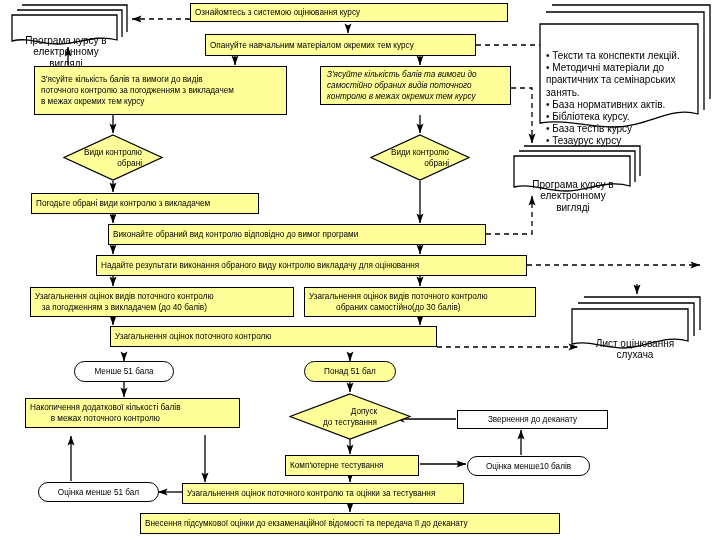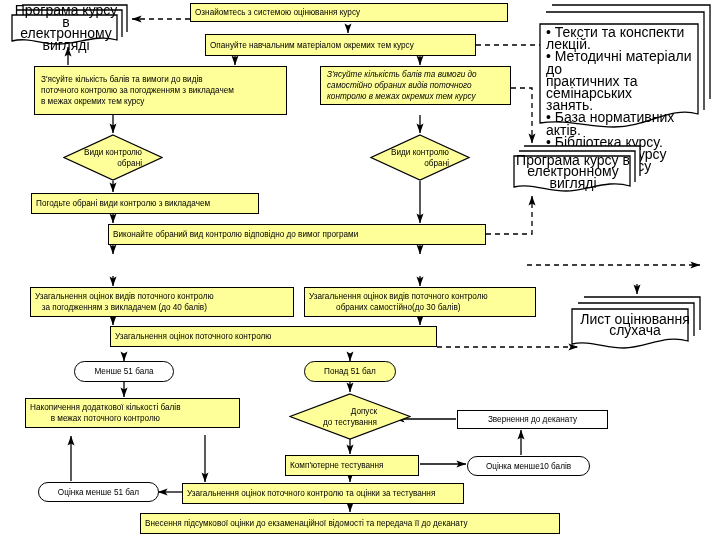--- a/index.html
+++ b/index.html
@@ -23,21 +23,21 @@
   .dia svg{position:absolute;left:0;top:0;}
   .dia .dtxt{position:absolute;left:0;top:0;width:100%;height:100%;
              display:flex;align-items:center;justify-content:center;
              text-align:right;font-size:8.2px;line-height:11px;color:#000;}
 
   
   .docs{position:absolute;}
   .docs svg{position:absolute;left:0;top:0;}
   .docs .dctxt{position:absolute;display:flex;align-items:center;
                justify-content:center;text-align:center;
-               font-size:14px;line-height:11.5px;color:#000;}
+               font-size:10px;line-height:11.5px;color:#000;margin-top:24px;}
   .docs .dctxt.lst{align-items:flex-start;justify-content:flex-start;
                    text-align:left;line-height:12.2px;white-space:pre-line;}
 
   
   #wires{position:absolute;left:0;top:0;width:720px;height:540px;
          pointer-events:none;}
 </style>
 </head>
 <body>
 
@@ -194,20 +194,23 @@
   </div>
 
   <div class="node proc ctr" style="left:31px;top:193px;width:228px;height:21px;">
     <span>Погодьте обрані види контролю з викладачем</span>
   </div>
 
   <div class="node proc ctr" style="left:108px;top:224px;width:378px;height:21px;">
     <span>Виконайте обраний вид контролю відповідно до вимог програми</span>
   </div>
 
+  <div class="node proc ctr" style="left:96px;top:255px;width:431px;height:21px;">
+    <span>Надайте результати виконання обраного виду контролю викладачу для оцінювання</span>
+  </div>
 
   <div class="node proc ctr" style="left:30px;top:287px;width:264px;height:30px;white-space:pre-line;">
     <span>Узагальнення оцінок видів поточного контролю
 за погодженням з викладачем (до 40 балів)</span>
   </div>
 
   <div class="node proc ctr" style="left:304px;top:287px;width:232px;height:30px;white-space:pre-line;">
     <span>Узагальнення оцінок видів поточного контролю
 обраних самостійно(до 30 балів)</span>
   </div>

